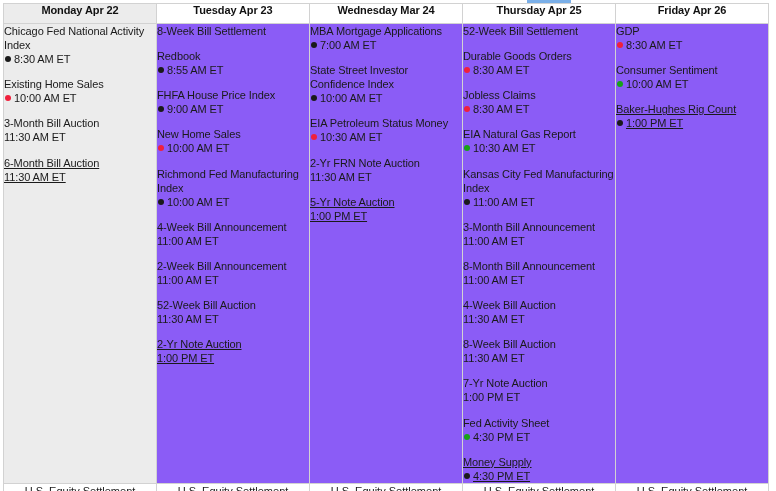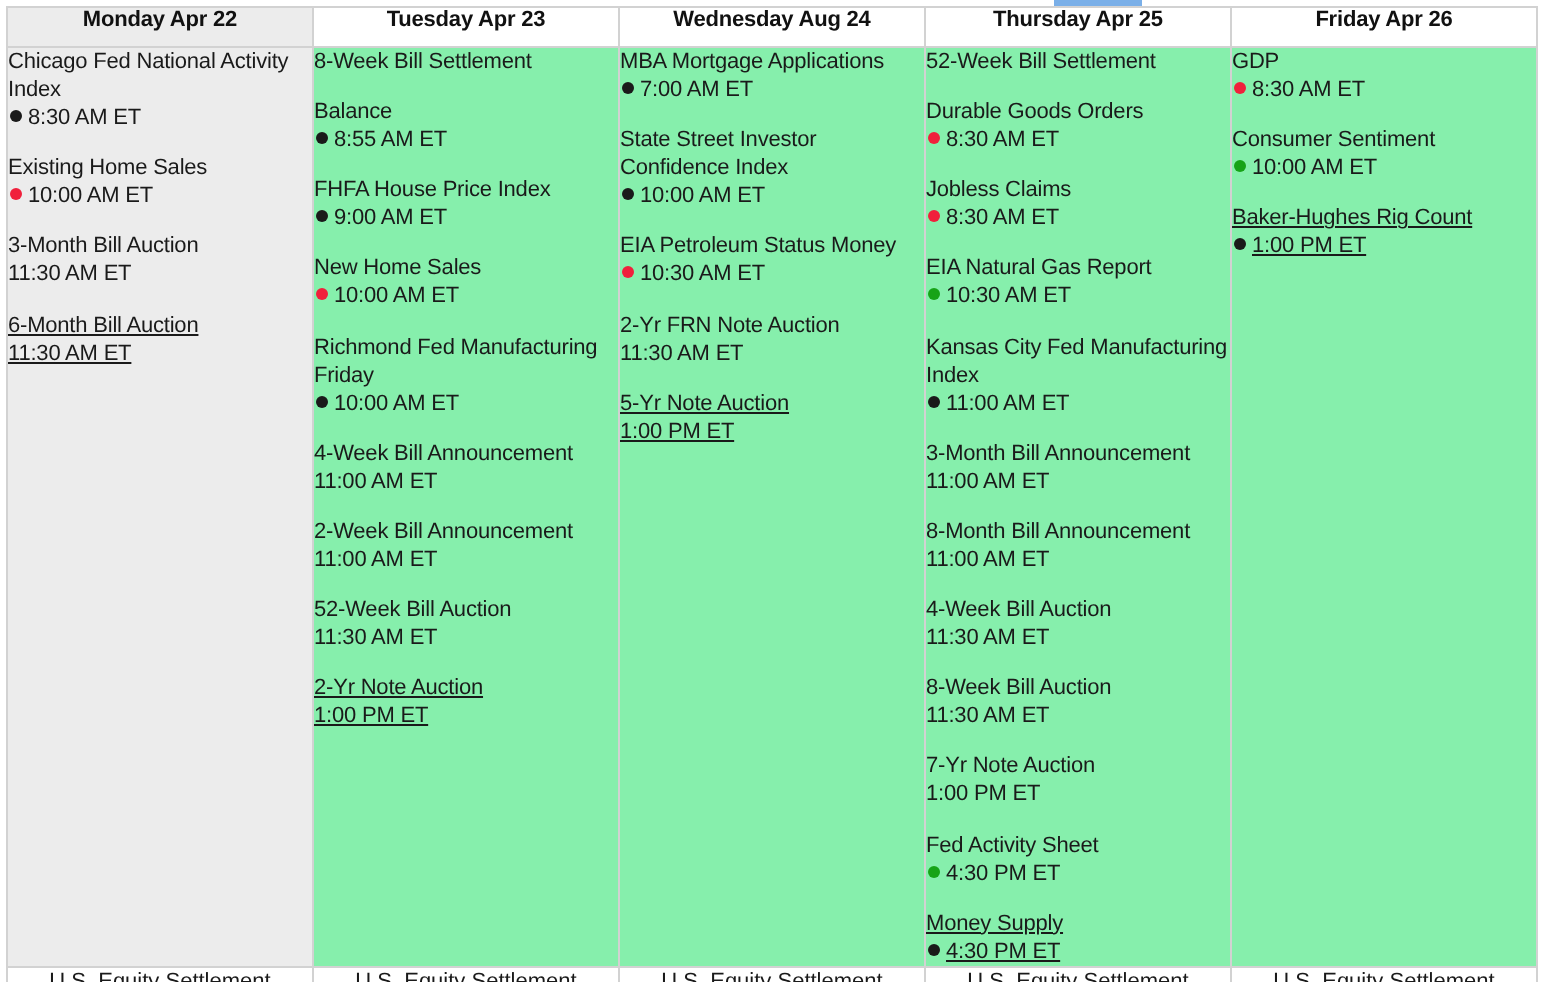--- a/index.html
+++ b/index.html
@@ -49,21 +49,21 @@
     font-weight: bold;
     color: #111111;
     background: #ffffff;
     letter-spacing: -0.1px;
     padding: 4px 2px 4px 2px;
     vertical-align: middle;
   }
 
   .day-body {
     height: 428px;
-    background: #86efac;
+    background: #8b5cf6;
     padding: 14px 8px 6px 8px;
   }
 
   
   .shaded { background: #ececec; }
 
   .footer-cell {
     height: 35px;
     background: #ffffff;
     text-align: center;
@@ -106,21 +106,21 @@
 </head>
 <body>
 
 <div id="top-sliver"></div>
 
 <table id="calendar">
   <thead>
     <tr id="header-row">
         <th class="day-header shaded">Monday Apr 22</th>
         <th class="day-header">Tuesday Apr 23</th>
-        <th class="day-header">Wednesday Aug 24</th>
+        <th class="day-header">Wednesday Mar 24</th>
         <th class="day-header">Thursday Apr 25</th>
         <th class="day-header">Friday Apr 26</th>
       </tr>
   </thead>
   <tbody>
     <tr id="body-row">
         <td class="day-body shaded">
           <div class="event">
             <span class="event-name">Chicago Fed National Activity Index</span>
             <span class="event-time"><span class="dot" style="background: rgb(26, 26, 26);"></span><span>8:30 AM ET</span></span>
@@ -136,33 +136,33 @@
           <div class="event">
             <span class="event-name">6-Month Bill Auction</span>
             <span class="event-time"><span>11:30 AM ET</span></span>
           </div>
         </td>
         <td class="day-body">
           <div class="event">
             <span class="event-name">8-Week Bill Settlement</span>
           </div>
           <div class="event">
-            <span class="event-name">Balance</span>
+            <span class="event-name">Redbook</span>
             <span class="event-time"><span class="dot" style="background: rgb(26, 26, 26);"></span><span>8:55 AM ET</span></span>
           </div>
           <div class="event">
             <span class="event-name">FHFA House Price Index</span>
             <span class="event-time"><span class="dot" style="background: rgb(26, 26, 26);"></span><span>9:00 AM ET</span></span>
           </div>
           <div class="event">
             <span class="event-name">New Home Sales</span>
             <span class="event-time"><span class="dot" style="background: rgb(240, 32, 60);"></span><span>10:00 AM ET</span></span>
           </div>
           <div class="event">
-            <span class="event-name">Richmond Fed Manufacturing Friday</span>
+            <span class="event-name">Richmond Fed Manufacturing Index</span>
             <span class="event-time"><span class="dot" style="background: rgb(26, 26, 26);"></span><span>10:00 AM ET</span></span>
           </div>
           <div class="event">
             <span class="event-name">4-Week Bill Announcement</span>
             <span class="event-time"><span>11:00 AM ET</span></span>
           </div>
           <div class="event">
             <span class="event-name">2-Week Bill Announcement</span>
             <span class="event-time"><span>11:00 AM ET</span></span>
           </div>

